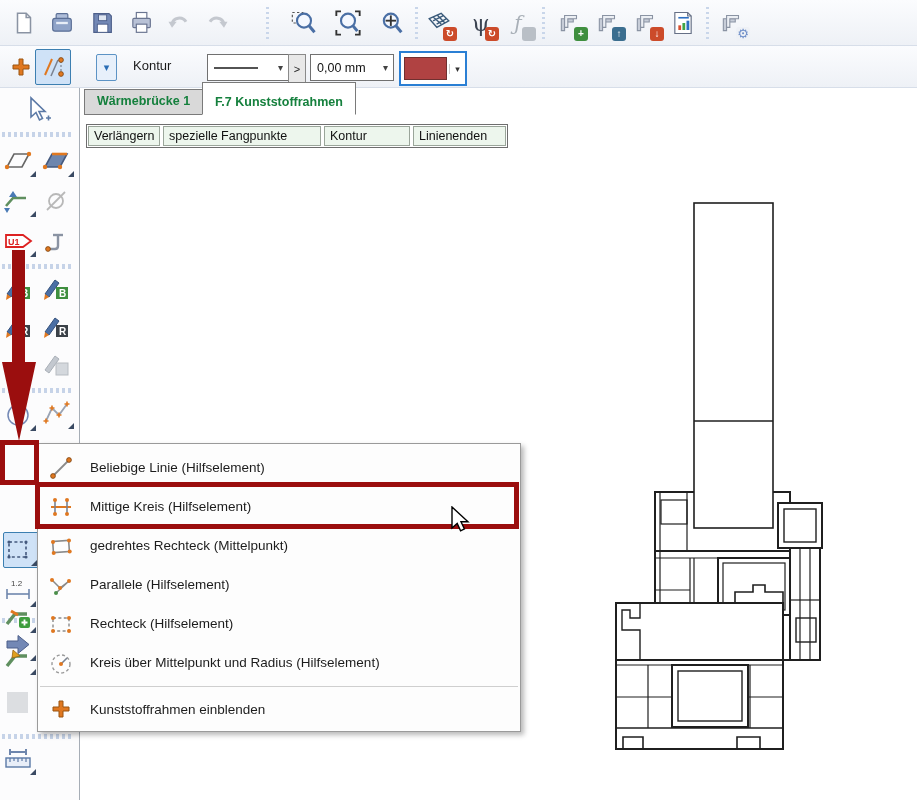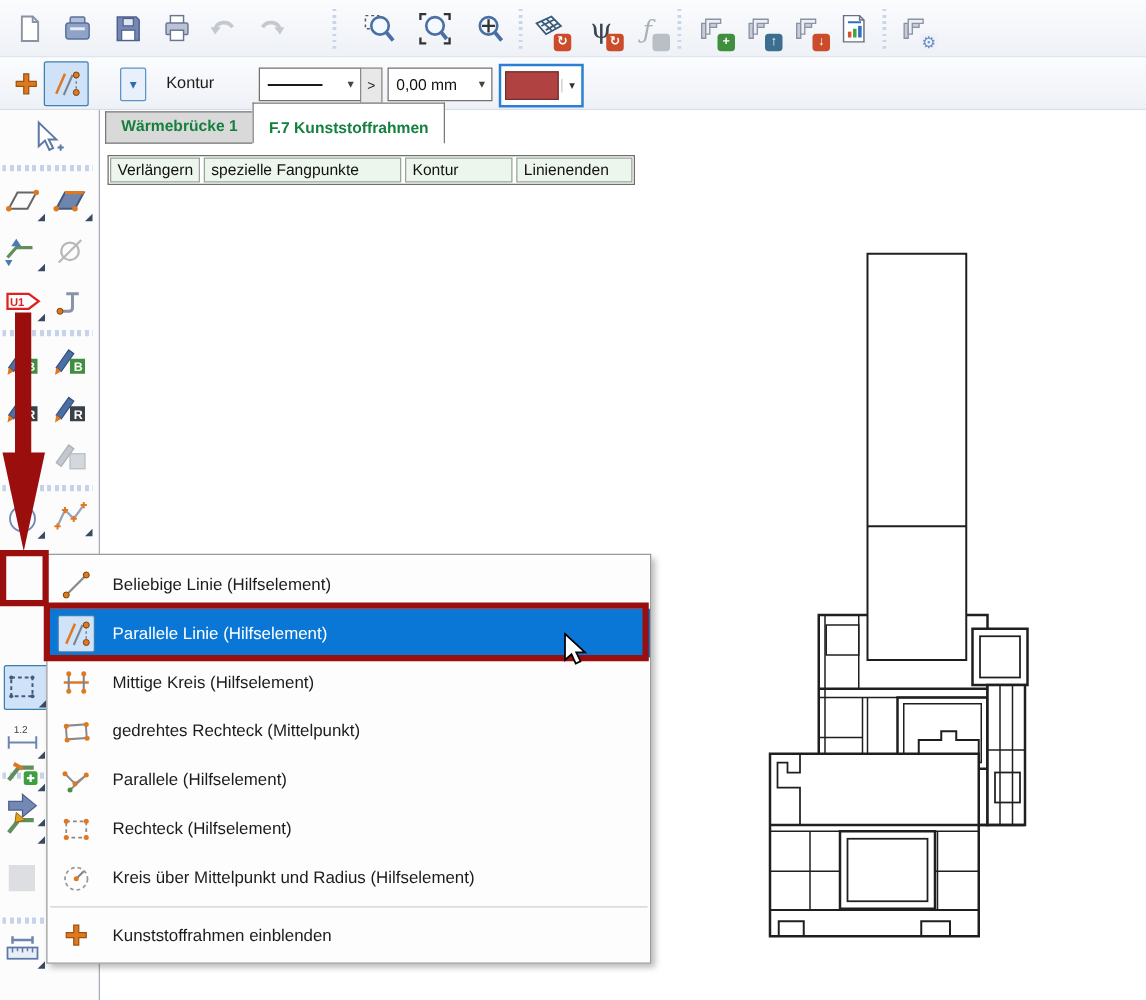--- a/index.html
+++ b/index.html
@@ -485,32 +485,20 @@
     <div class="mi">
       <span class="ic">
         <svg width="26" height="26" viewBox="0 0 26 26">
           <line x1="5" y1="21" x2="21" y2="5" stroke="#8a8a8a" stroke-width="1.8"></line>
           <circle cx="5" cy="21" r="2.4" fill="#e07820" stroke="#7a4310" stroke-width=".8"></circle>
           <circle cx="21" cy="5" r="2.4" fill="#e07820" stroke="#7a4310" stroke-width=".8"></circle>
         </svg>
         </span>
       <span>Beliebige Linie (Hilfselement)</span>
     </div>
-    <div class="mi hl">
-      <span class="ic">
-        <svg width="26" height="26" viewBox="0 0 26 26">
-          <line x1="5" y1="21" x2="12" y2="5" stroke="#e07820" stroke-width="2"></line>
-          <line x1="11" y1="22" x2="18" y2="6" stroke="#7a8290" stroke-width="1.6"></line>
-          <line x1="21" y1="7" x2="21" y2="19" stroke="#7a8290" stroke-width="1.2" stroke-dasharray="2 2"></line>
-          <circle cx="21" cy="6" r="2.4" fill="#e07820" stroke="#7a4310" stroke-width=".8"></circle>
-          <circle cx="21" cy="20" r="2.4" fill="#e07820" stroke="#7a4310" stroke-width=".8"></circle>
-        </svg>
-        </span>
-      <span>Parallele Linie (Hilfselement)</span>
-    </div>
     <div class="mi">
       <span class="ic">
         <svg width="26" height="26" viewBox="0 0 26 26">
           <line x1="3" y1="13" x2="23" y2="13" stroke="#e07820" stroke-width="2"></line>
           <line x1="7" y1="6" x2="7" y2="20" stroke="#7a8290" stroke-width="1.6"></line>
           <line x1="19" y1="6" x2="19" y2="20" stroke="#7a8290" stroke-width="1.6"></line>
           <circle cx="7" cy="6" r="2" fill="#e07820"></circle>
             <circle cx="7" cy="20" r="2" fill="#e07820"></circle>
           <circle cx="19" cy="6" r="2" fill="#e07820"></circle>
             <circle cx="19" cy="20" r="2" fill="#e07820"></circle>

